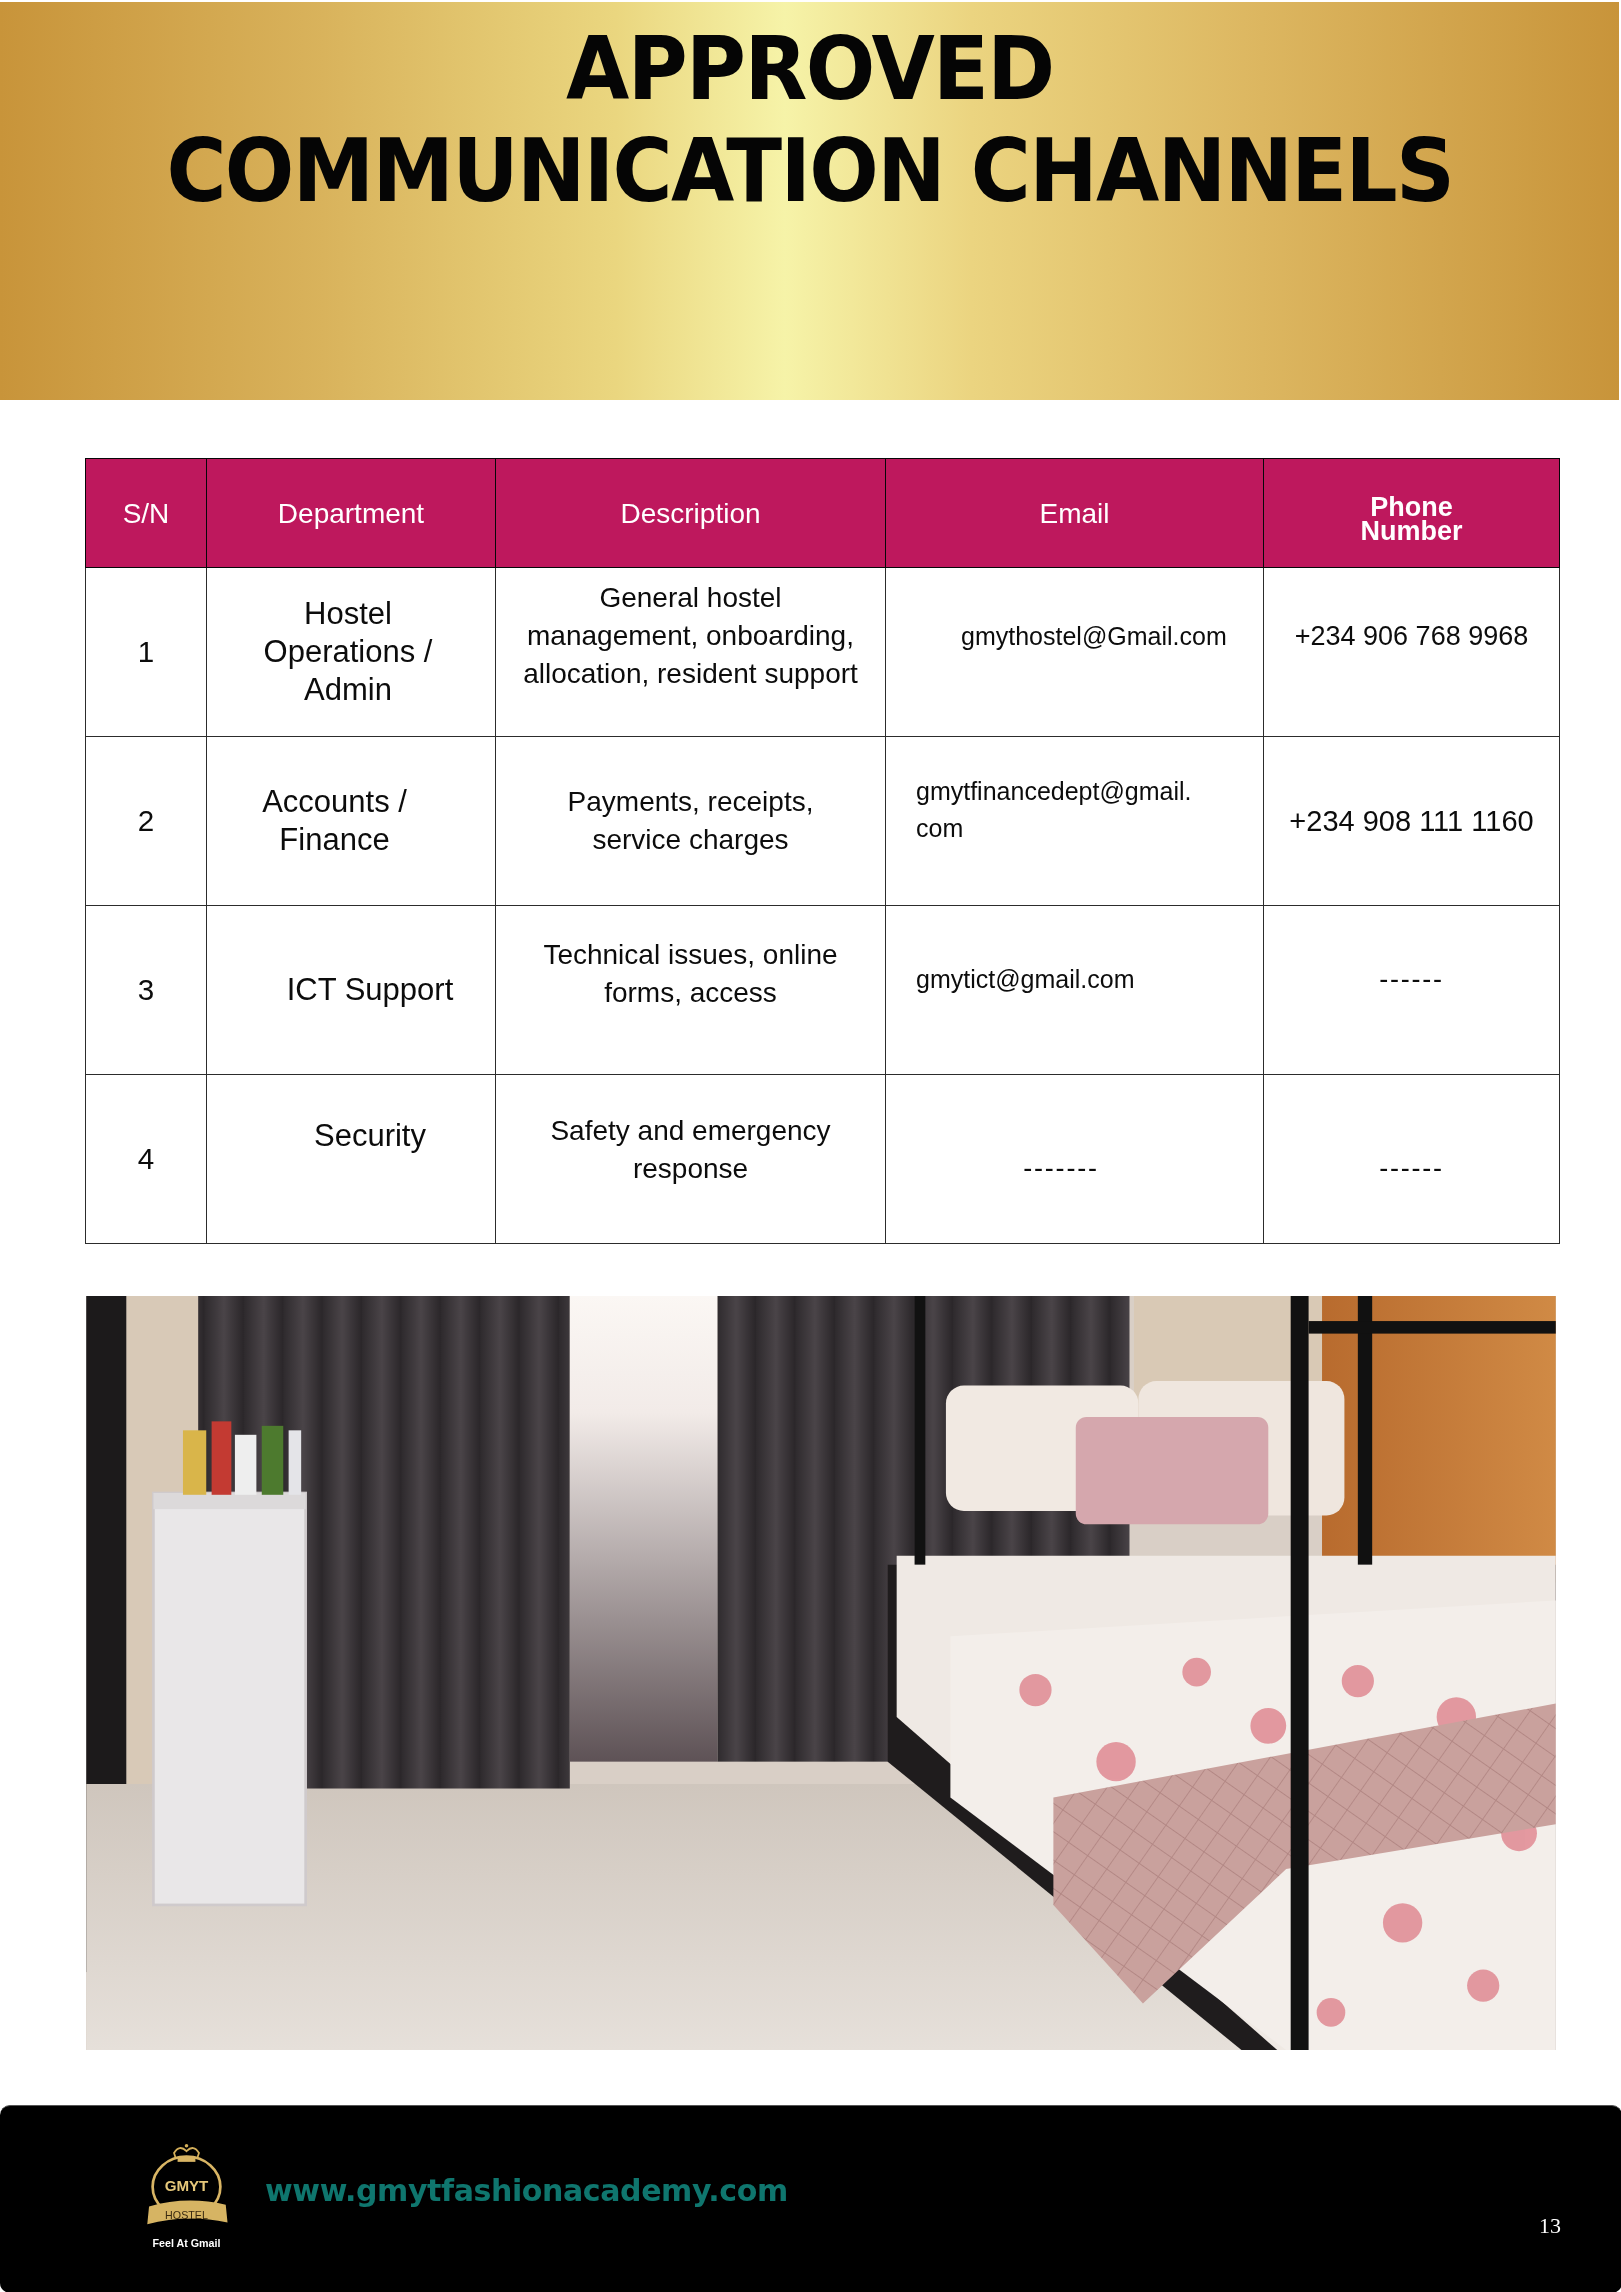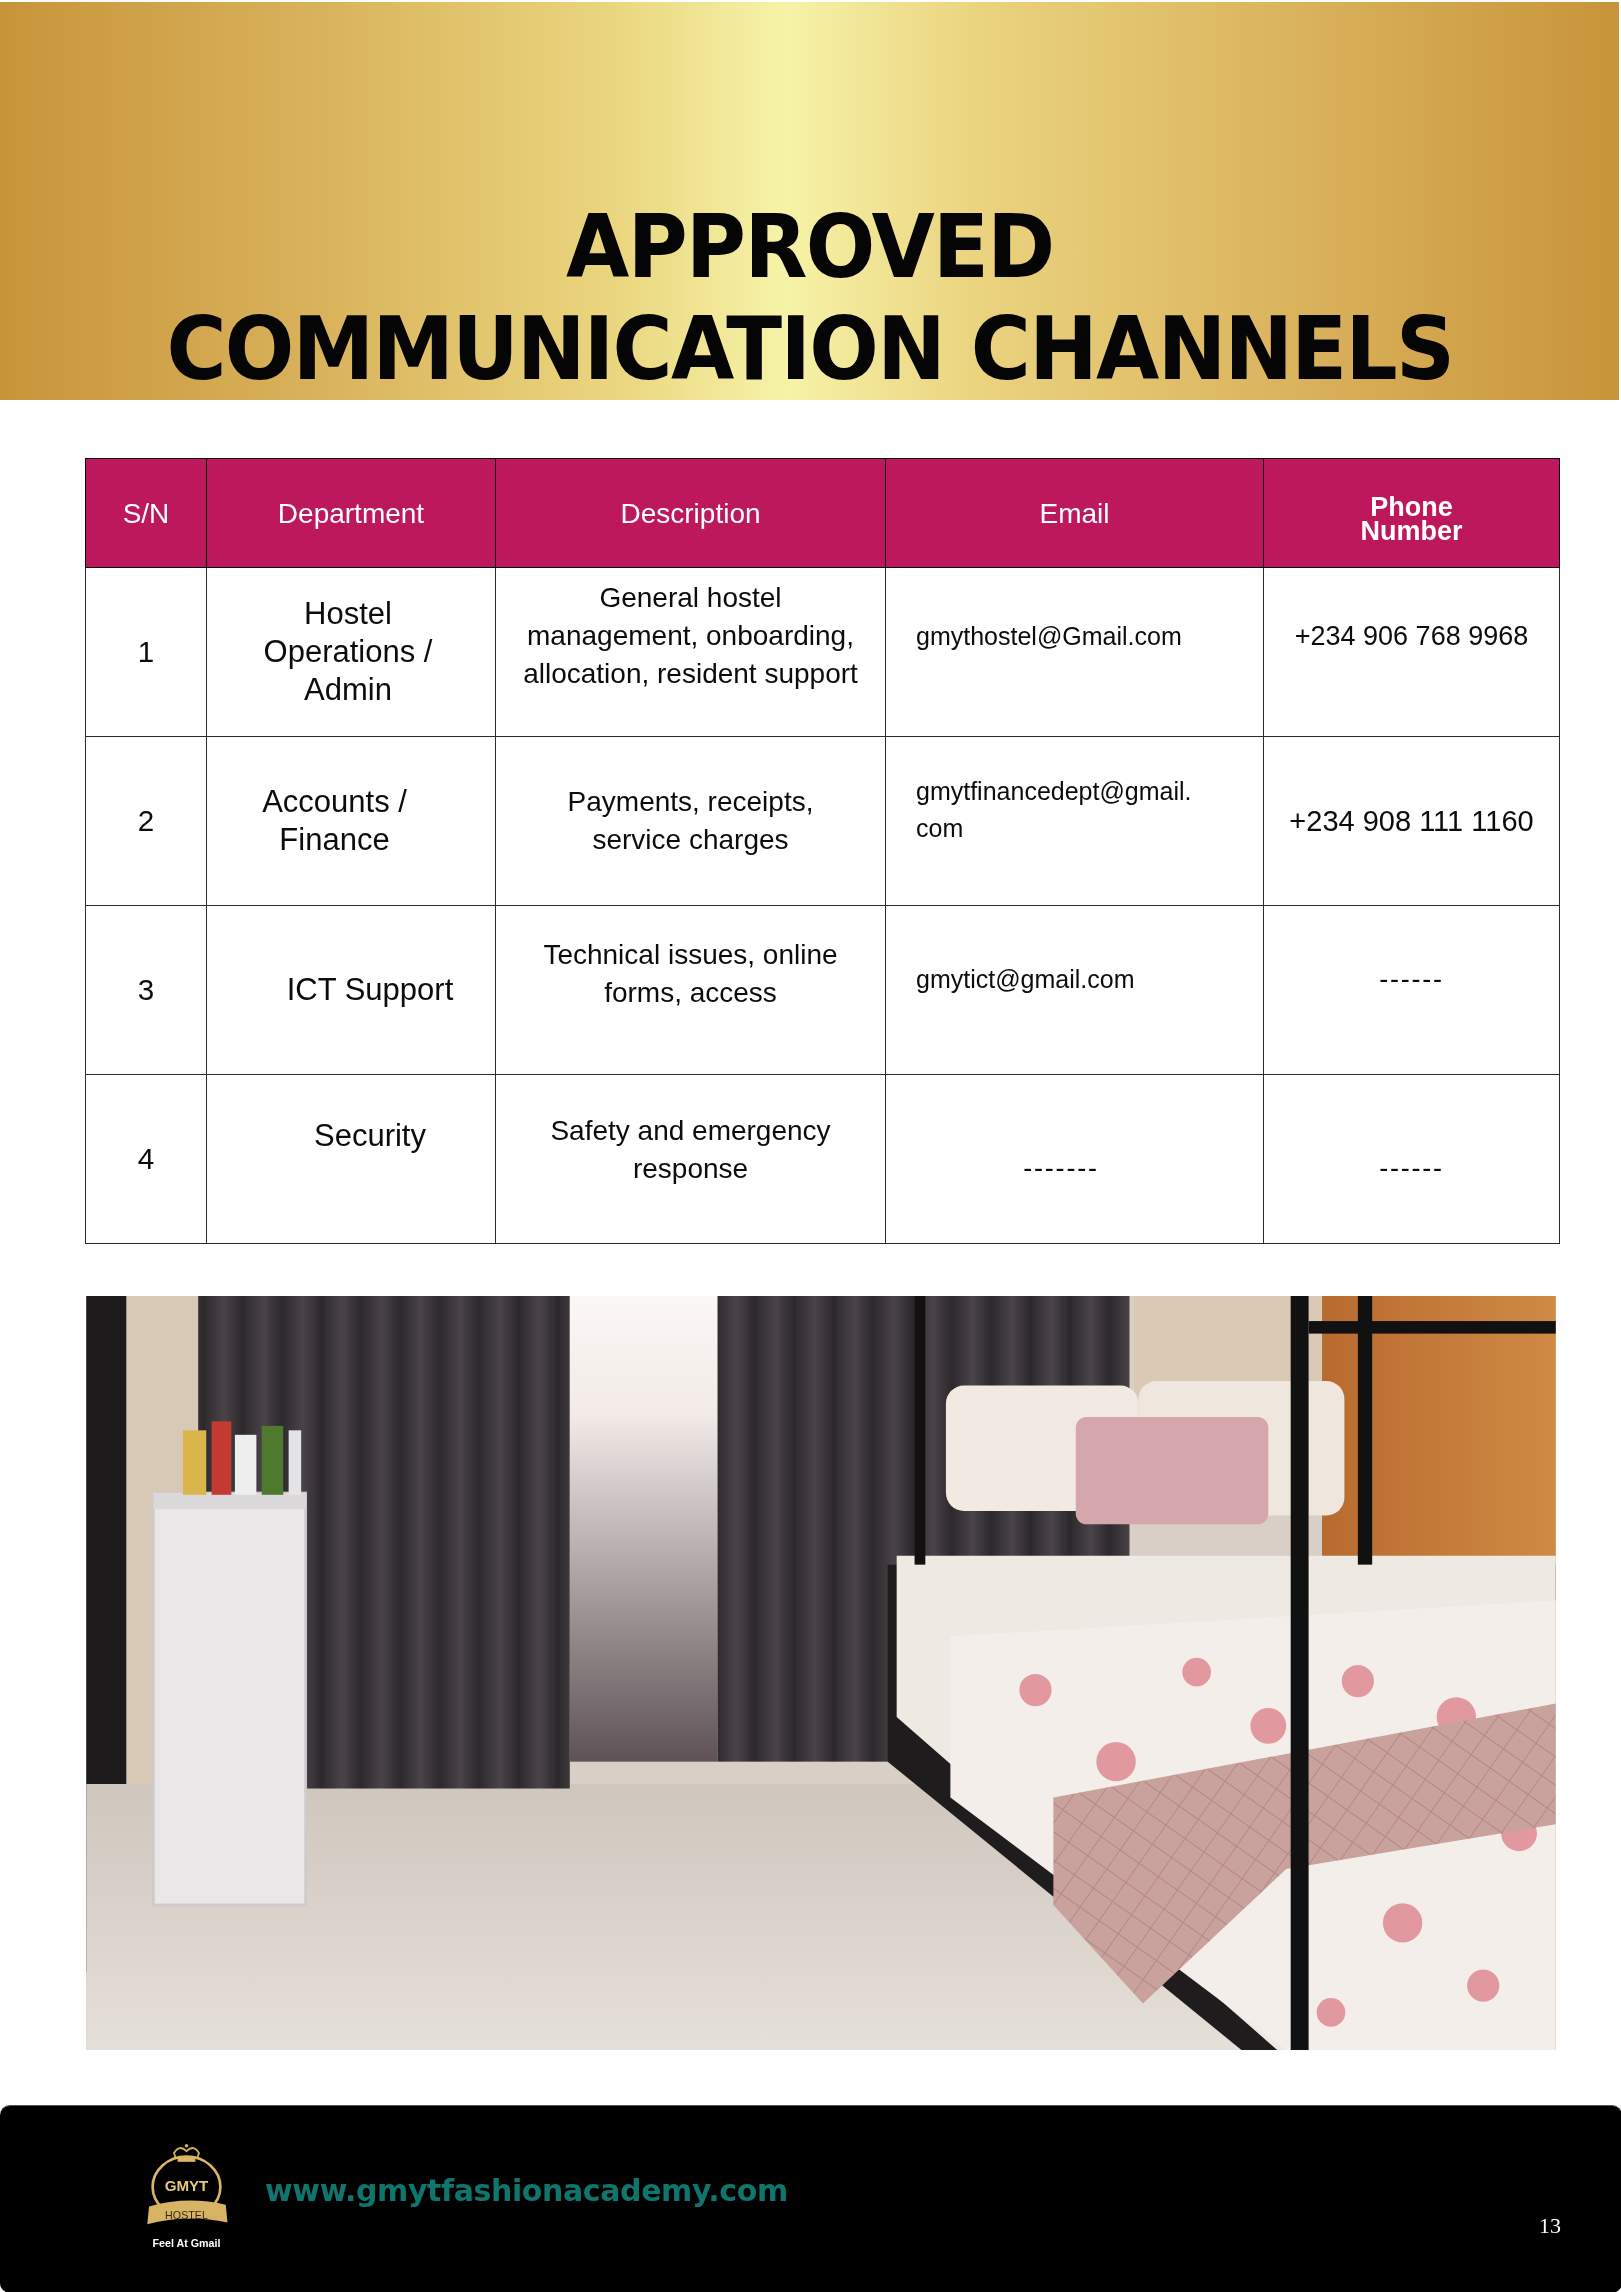--- a/index.html
+++ b/index.html
@@ -3,21 +3,21 @@
 <meta charset="utf-8">
 <style>
   * { box-sizing: border-box; margin: 0; padding: 0; }
   html, body { width: 1622px; height: 2293px; background: #ffffff; overflow: hidden; }
   body { position: relative; font-family: "Liberation Sans", "DejaVu Sans", sans-serif; color: #111; }
 
   
   .banner {
     position: absolute; left: 0; top: 1.8px; width: 1619px; height: 398px;
     background: linear-gradient(90deg, #c8943a 0%, #d9b35c 20%, #ead67f 38%, #f6f3a8 48.5%, #ebd480 60%, #dcb660 78%, #c8943a 100%);
-    display: flex; flex-direction: column; align-items: center; justify-content: flex-end;
+    display: flex; flex-direction: column; align-items: center; justify-content: flex-start;
   }
   .banner h1 {
     font-family: "DejaVu Sans", "Liberation Sans", sans-serif;
     font-weight: 900; font-size: 88px; line-height: 102px; letter-spacing: -1.8px;
     color: #050505; text-align: center; margin-top: 16px;
     transform: scaleX(0.93);
   }
 
   
   .table-wrap { position: absolute; left: 85px; top: 458px; width: 1473px; }
@@ -106,21 +106,21 @@
     <tbody>
       <tr>
         <td class="sn">1</td>
         <td class="dept">
             <span style="display:block;width:206px;">Hostel Operations / Admin</span>
           </td>
         <td class="desc">
             <span class="shift-up" style="top:-16px;">General hostel management, onboarding, allocation, resident support</span>
           </td>
         <td class="email">
-            <span class="shift-up" style="top:-16px;">gmythostel@Gmail.com</span>
+            <span class="shift-up" style="top:-16px;margin-left:45px;">gmythostel@Gmail.com</span>
           </td>
         <td class="phone">
             <span class="shift-up" style="top:-16px;">+234 906 768 9968</span>
           </td>
       </tr>
       <tr>
         <td class="sn">2</td>
         <td class="dept">
             <span style="display:block;width:179px;">Accounts / Finance</span>
           </td>

